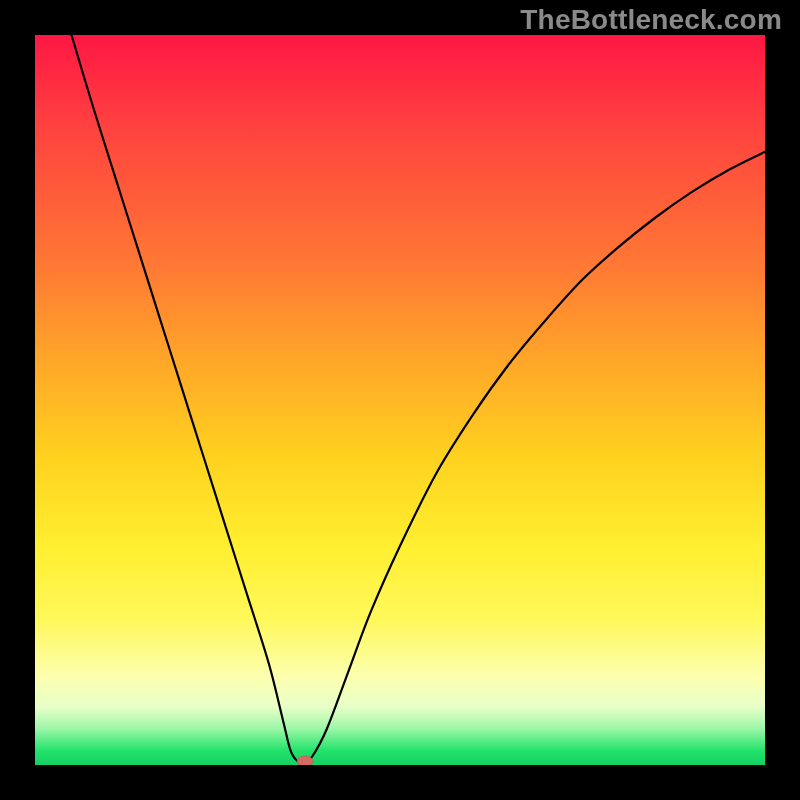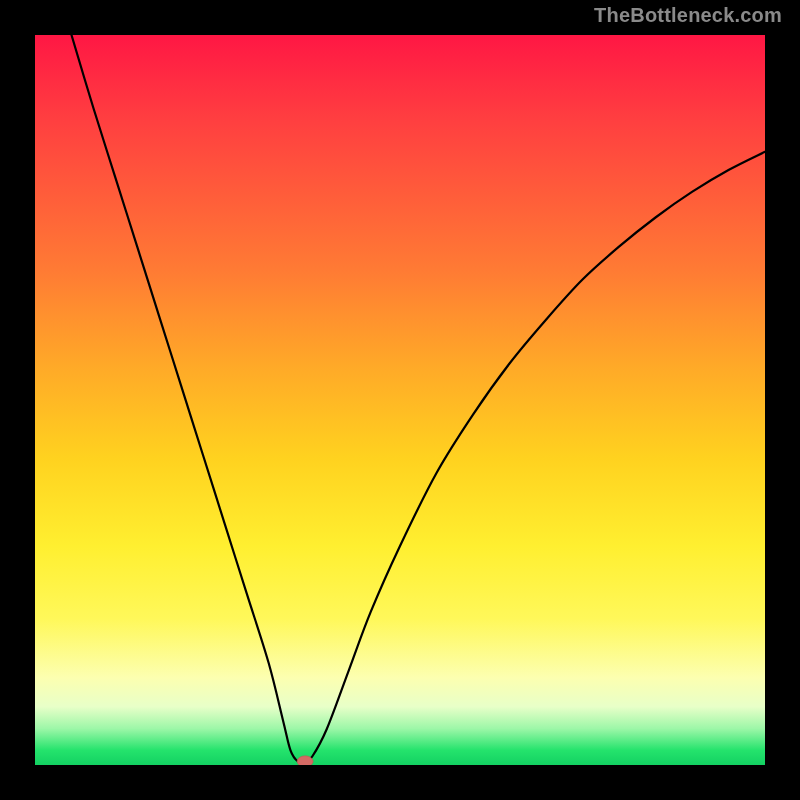--- a/index.html
+++ b/index.html
@@ -8,21 +8,21 @@
     position: relative;
     width: 800px;
     height: 800px;
     background: #000;
   }
   .watermark {
     position: absolute;
     top: 4px;
     right: 18px;
     font-family: Arial, Helvetica, sans-serif;
-    font-size: 20px;
+    font-size: 28px;
     font-weight: 600;
     color: #8a8a8a;
     letter-spacing: 0.2px;
   }
   .plot-area {
     position: absolute;
     left: 35px;
     top: 35px;
     width: 730px;
     height: 730px;

